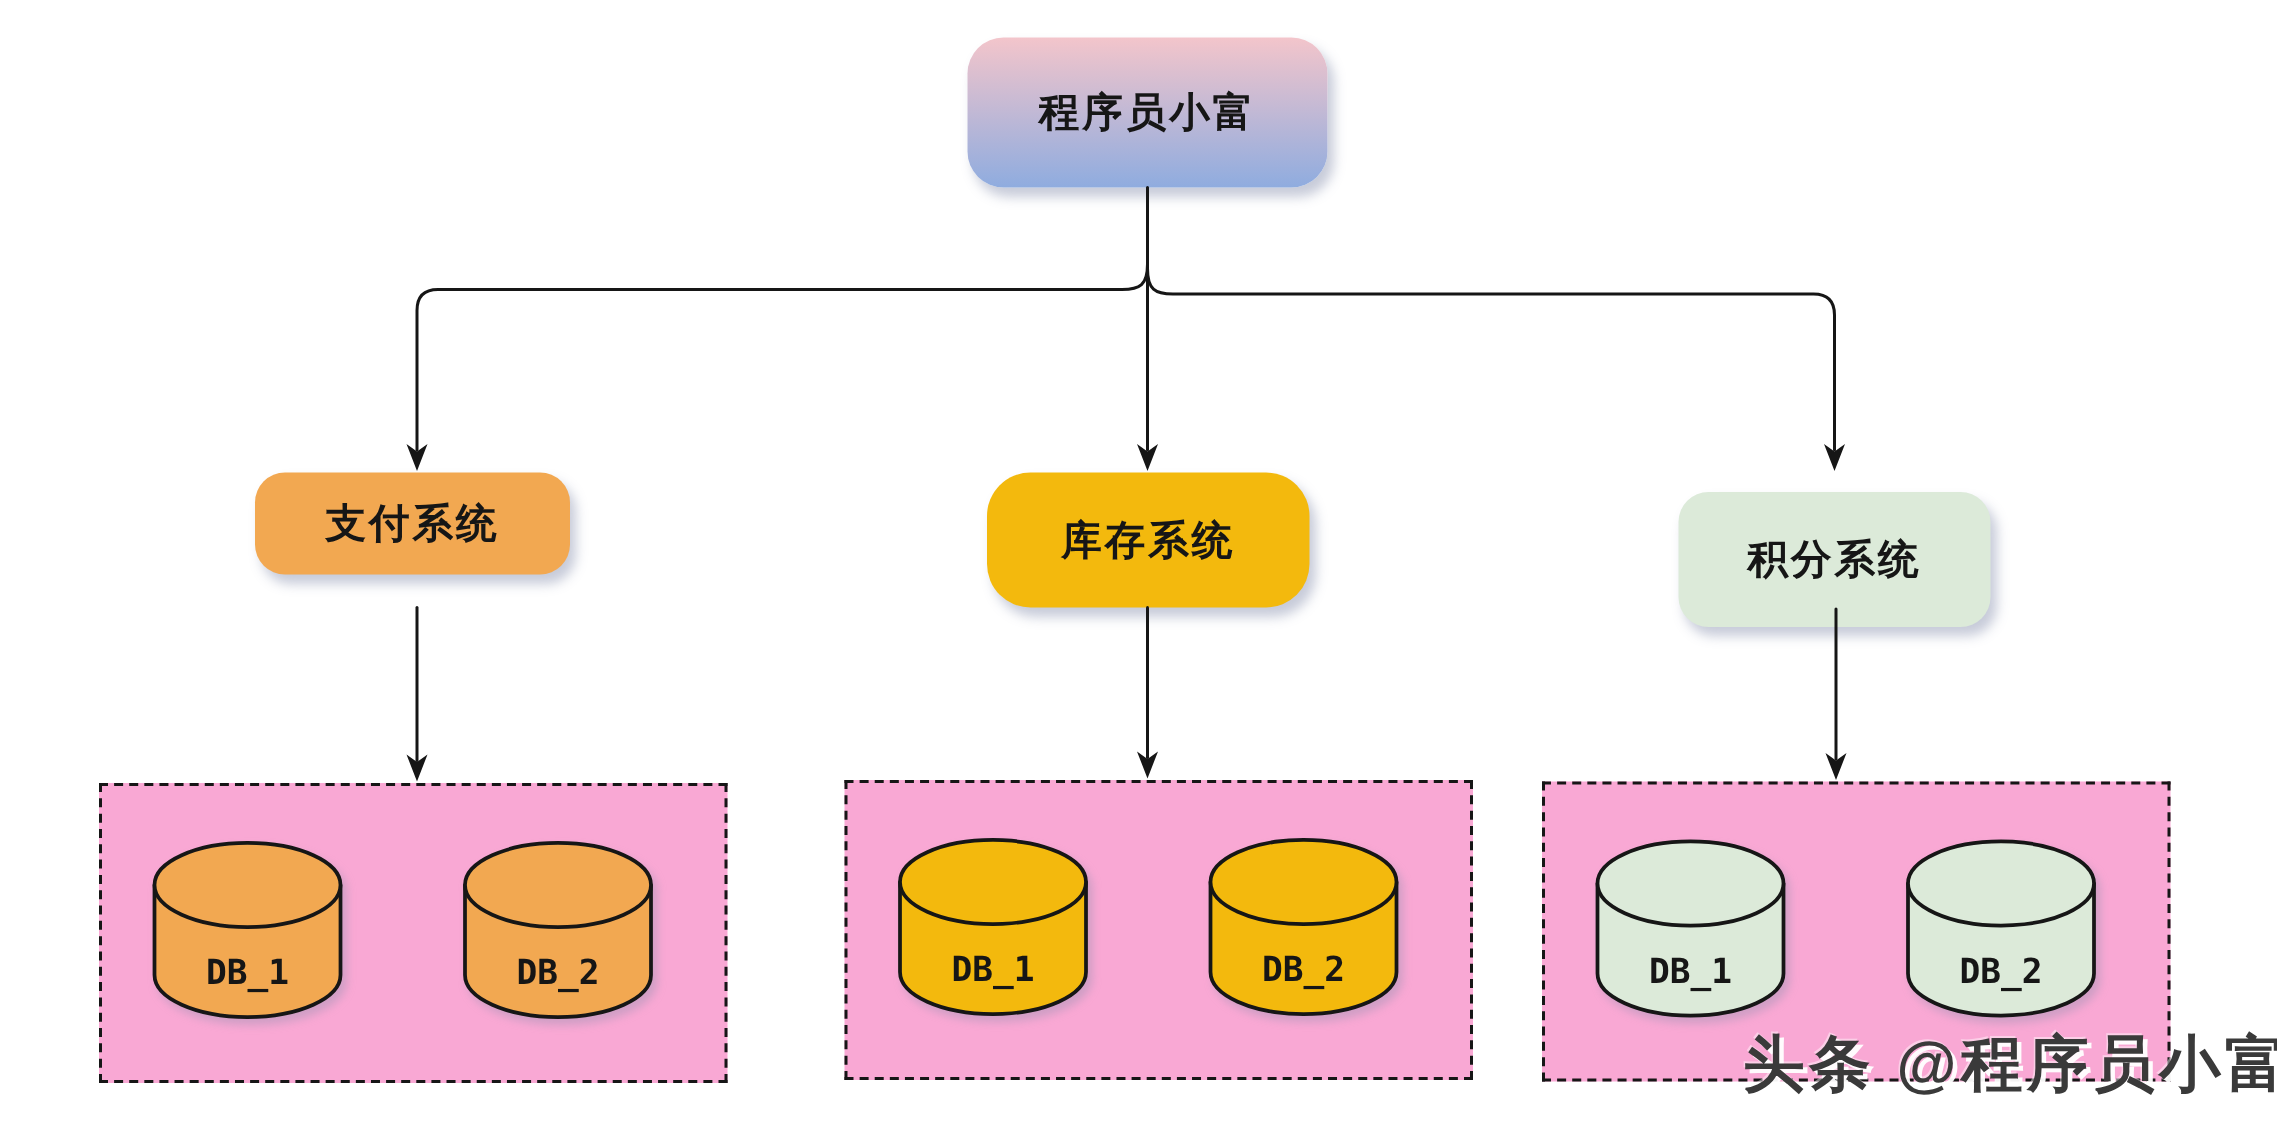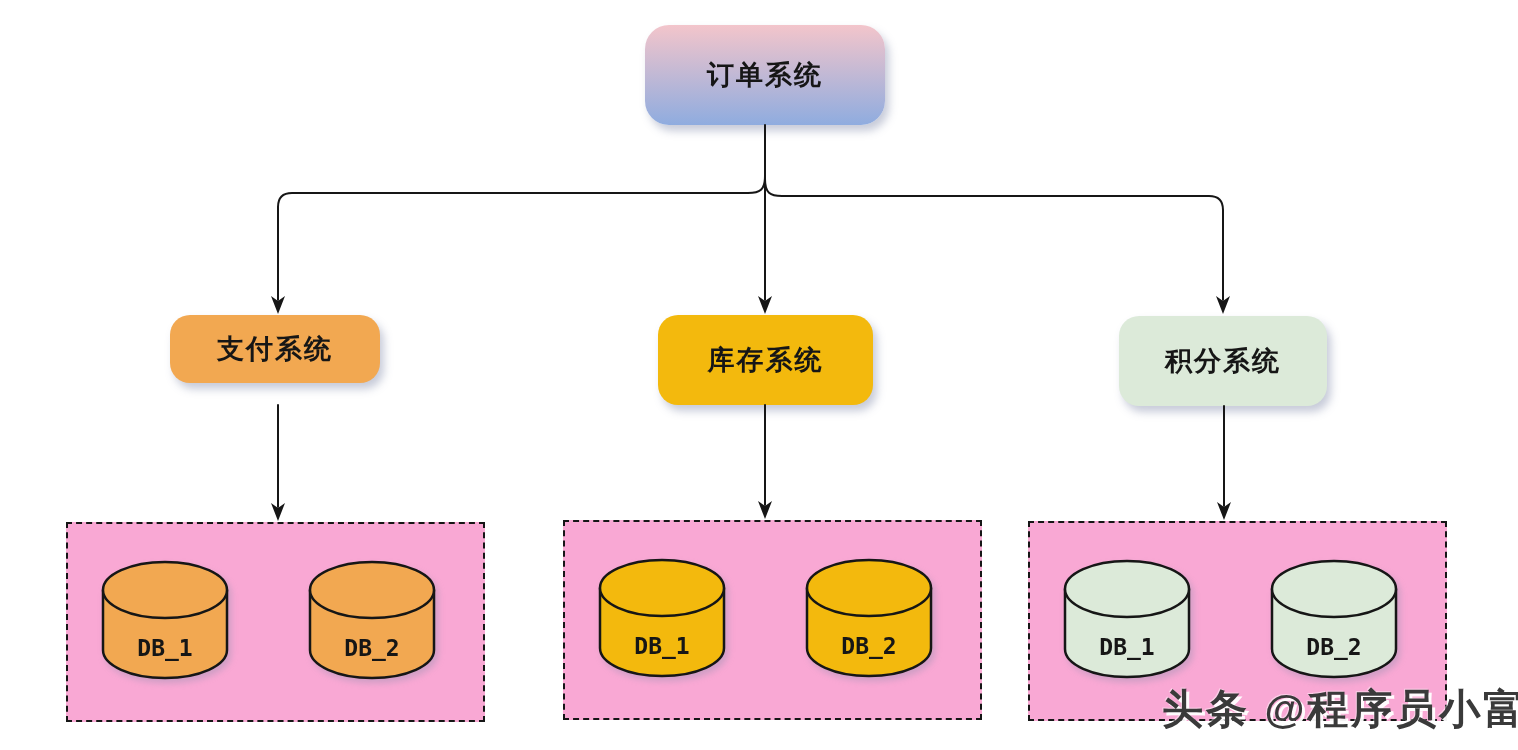--- a/index.html
+++ b/index.html
@@ -23,22 +23,22 @@
     color:var(--c-text);
     font-size:27px;font-weight:600;letter-spacing:2px;
     box-shadow:4px 6px 8px rgba(130,140,170,.45);
     z-index:2;
   }
   .node-root{
     left:645px;top:25px;width:240px;height:100px;border-radius:24px;
     background:linear-gradient(180deg,var(--c-gradient-top) 0%,var(--c-gradient-bottom) 100%);
   }
   .node-payment{left:170px;top:315px;width:210px;height:68px;background:var(--c-orange);}
-  .node-inventory{left:658px;top:315px;width:215px;height:90px;background:var(--c-gold);}
-  .node-points{left:1119px;top:316px;width:208px;height:90px;background:var(--c-green);}
+  .node-inventory{left:658px;top:315px;width:215px;height:90px;background:var(--c-gold);border-radius:29px;}
+  .node-points{left:1119px;top:328px;width:208px;height:90px;background:var(--c-green);}
   .zone{
     position:absolute;width:419px;height:200px;
     border:2px dashed var(--c-line);
     background:#f9a8d4;
     box-sizing:border-box;
     z-index:1;
   }
   .zone-payment{left:66px;top:522px;}
   .zone-inventory{left:563px;top:520px;}
   .zone-points{left:1028px;top:521px;}
@@ -83,21 +83,21 @@
     <polygon points="271,503 278,521 285,503 278,508"></polygon>
 
     <path d="M765,405 L765,505"></path>
     <polygon points="758,501 765,519 772,501 765,506"></polygon>
 
     <path d="M1224,406 L1224,506"></path>
     <polygon points="1217,502 1224,520 1231,502 1224,507"></polygon>
   </svg>
 
   <div class="node node-root">
-    <span>订单系统</span>
+    <span>程序员小富</span>
   </div>
 
   <div class="node node-payment">
     <span>支付系统</span>
   </div>
 
   <div class="node node-inventory">
     <span>库存系统</span>
   </div>
 

